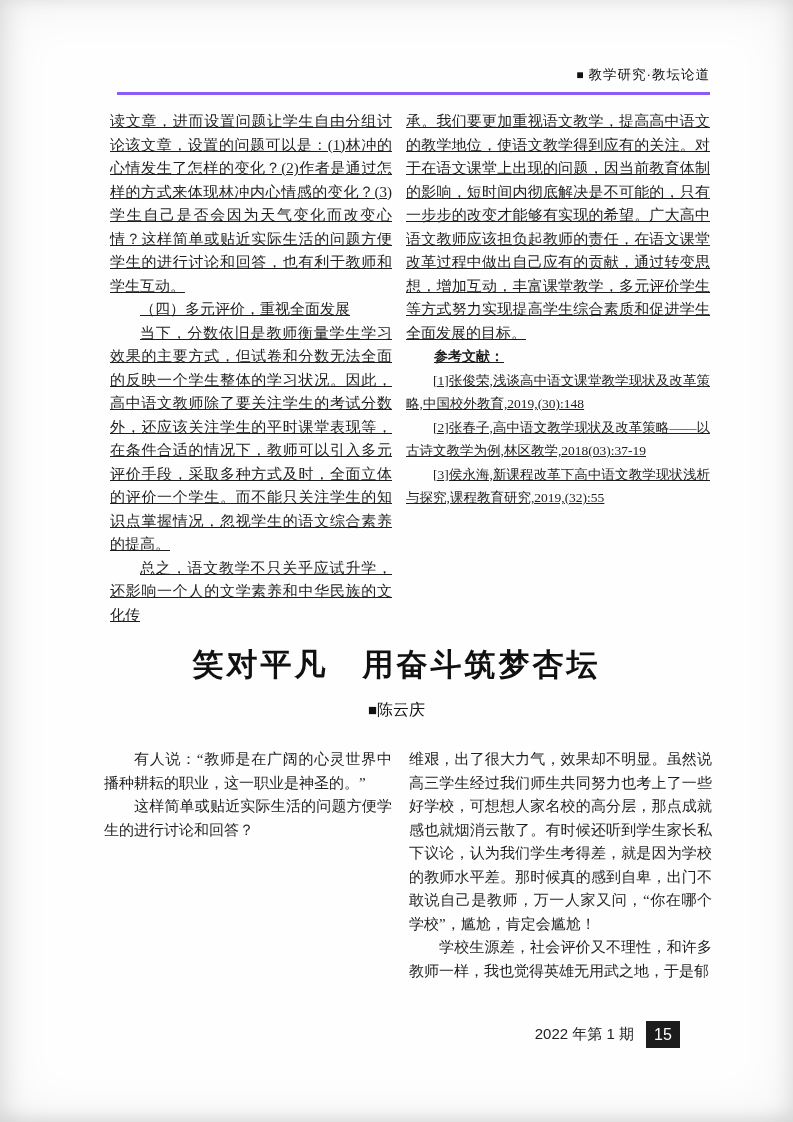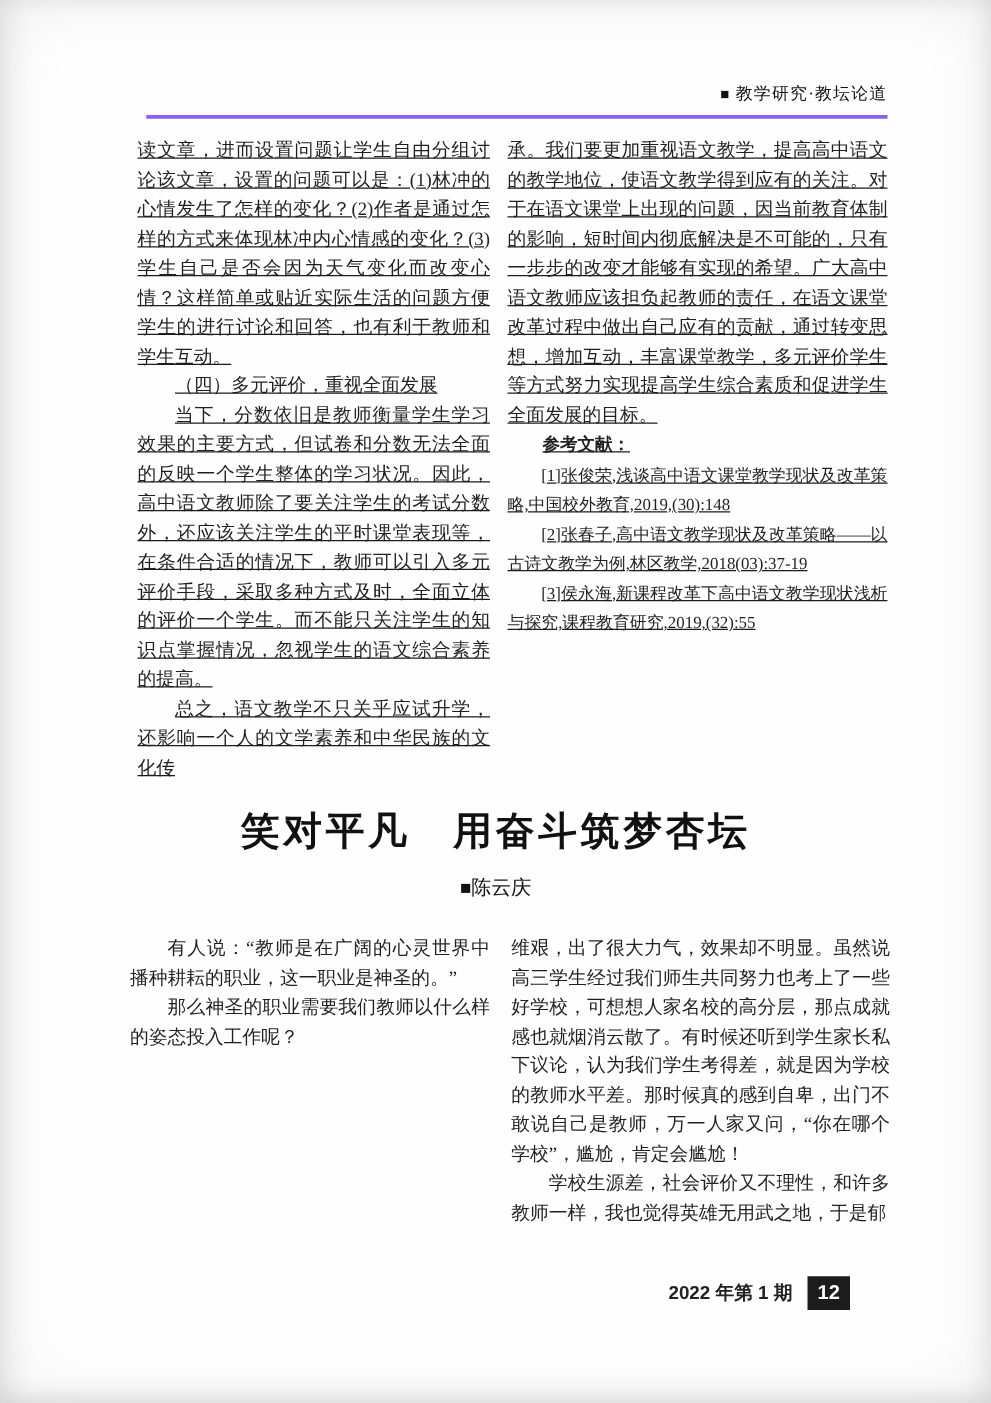--- a/index.html
+++ b/index.html
@@ -34,21 +34,21 @@
   .title-block{position:absolute;left:0;top:634px;width:100%;text-align:center;}
   .article-title{
     margin:12px;font-size:31px;line-height:38px;font-weight:bold;letter-spacing:3px;color:#111;
     font-family:"Liberation Serif","DejaVu Serif",serif;
   }
   .article-author{margin:16px 0 0 0;font-size:16px;color:#111;}
   .article-author .sq{font-size:15px;}
   
   .page-footer{
     position:absolute;top:1021px;right:113px;
-    display:flex;align-items:center;gap:12px;font-weight:bold;
+    display:flex;align-items:center;gap:12px;
   }
   .footer-issue{font-size:15px;color:#222;font-family:"Liberation Sans","DejaVu Sans",sans-serif;}
   .page-num-box{
     width:34px;height:27px;background:#1c1c1c;color:#fff;
     display:flex;align-items:center;justify-content:center;
     font-size:16px;font-family:"Liberation Sans","DejaVu Sans",sans-serif;
   }
 </style>
 </head>
 <body>
@@ -78,24 +78,24 @@
 <section class="title-block">
   <h1 class="article-title">笑对平凡　用奋斗筑梦杏坛</h1>
   <p class="article-author">
     <span class="sq">■</span><span>陈云庆</span>
   </p>
 </section>
 
 <section class="cols a2">
   <div class="col">
     <p>有人说：“教师是在广阔的心灵世界中播种耕耘的职业，这一职业是神圣的。”</p>
-    <p>那么神圣的职业需要我们教师以什么样的姿态投入工作呢？</p>
+    <p>这样简单或贴近实际生活的问题方便学生的进行讨论和回答？</p>
   </div>
   <div class="col">
     <p class="cont">维艰，出了很大力气，效果却不明显。虽然说高三学生经过我们师生共同努力也考上了一些好学校，可想想人家名校的高分层，那点成就感也就烟消云散了。有时候还听到学生家长私下议论，认为我们学生考得差，就是因为学校的教师水平差。那时候真的感到自卑，出门不敢说自己是教师，万一人家又问，“你在哪个学校”，尴尬，肯定会尴尬！</p>
     <p>学校生源差，社会评价又不理性，和许多教师一样，我也觉得英雄无用武之地，于是郁</p>
   </div>
 </section>
 
 <footer class="page-footer">
   <span class="footer-issue">2022 年第 1 期</span>
-  <span class="page-num-box">12</span>
+  <span class="page-num-box">15</span>
 </footer>
 
 </body></html>

